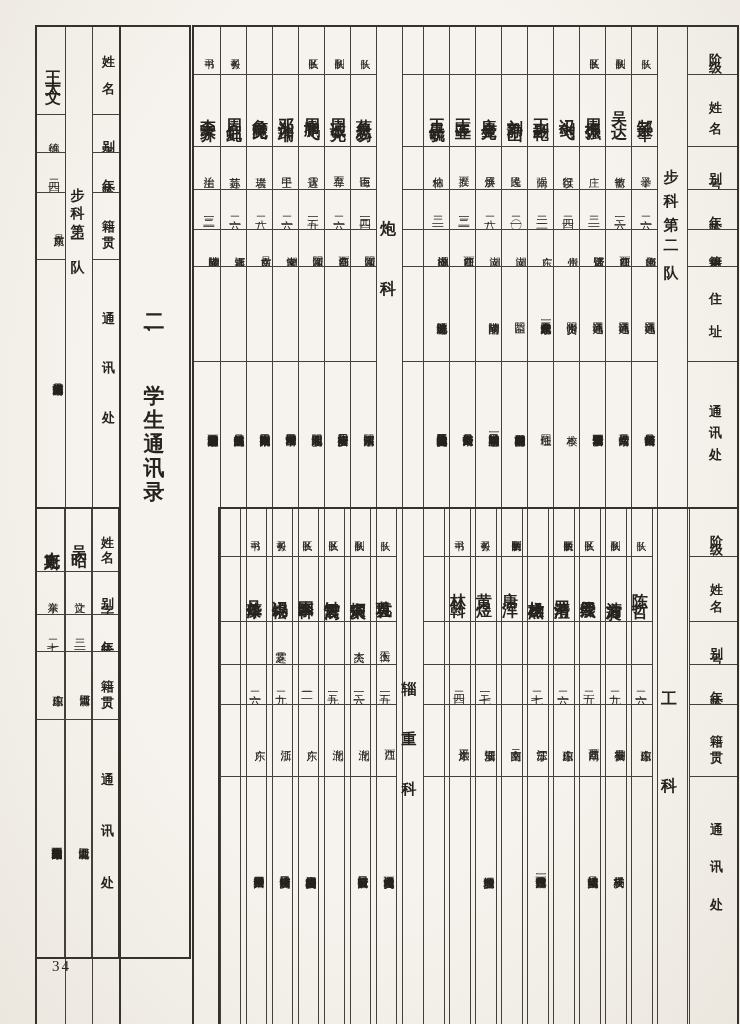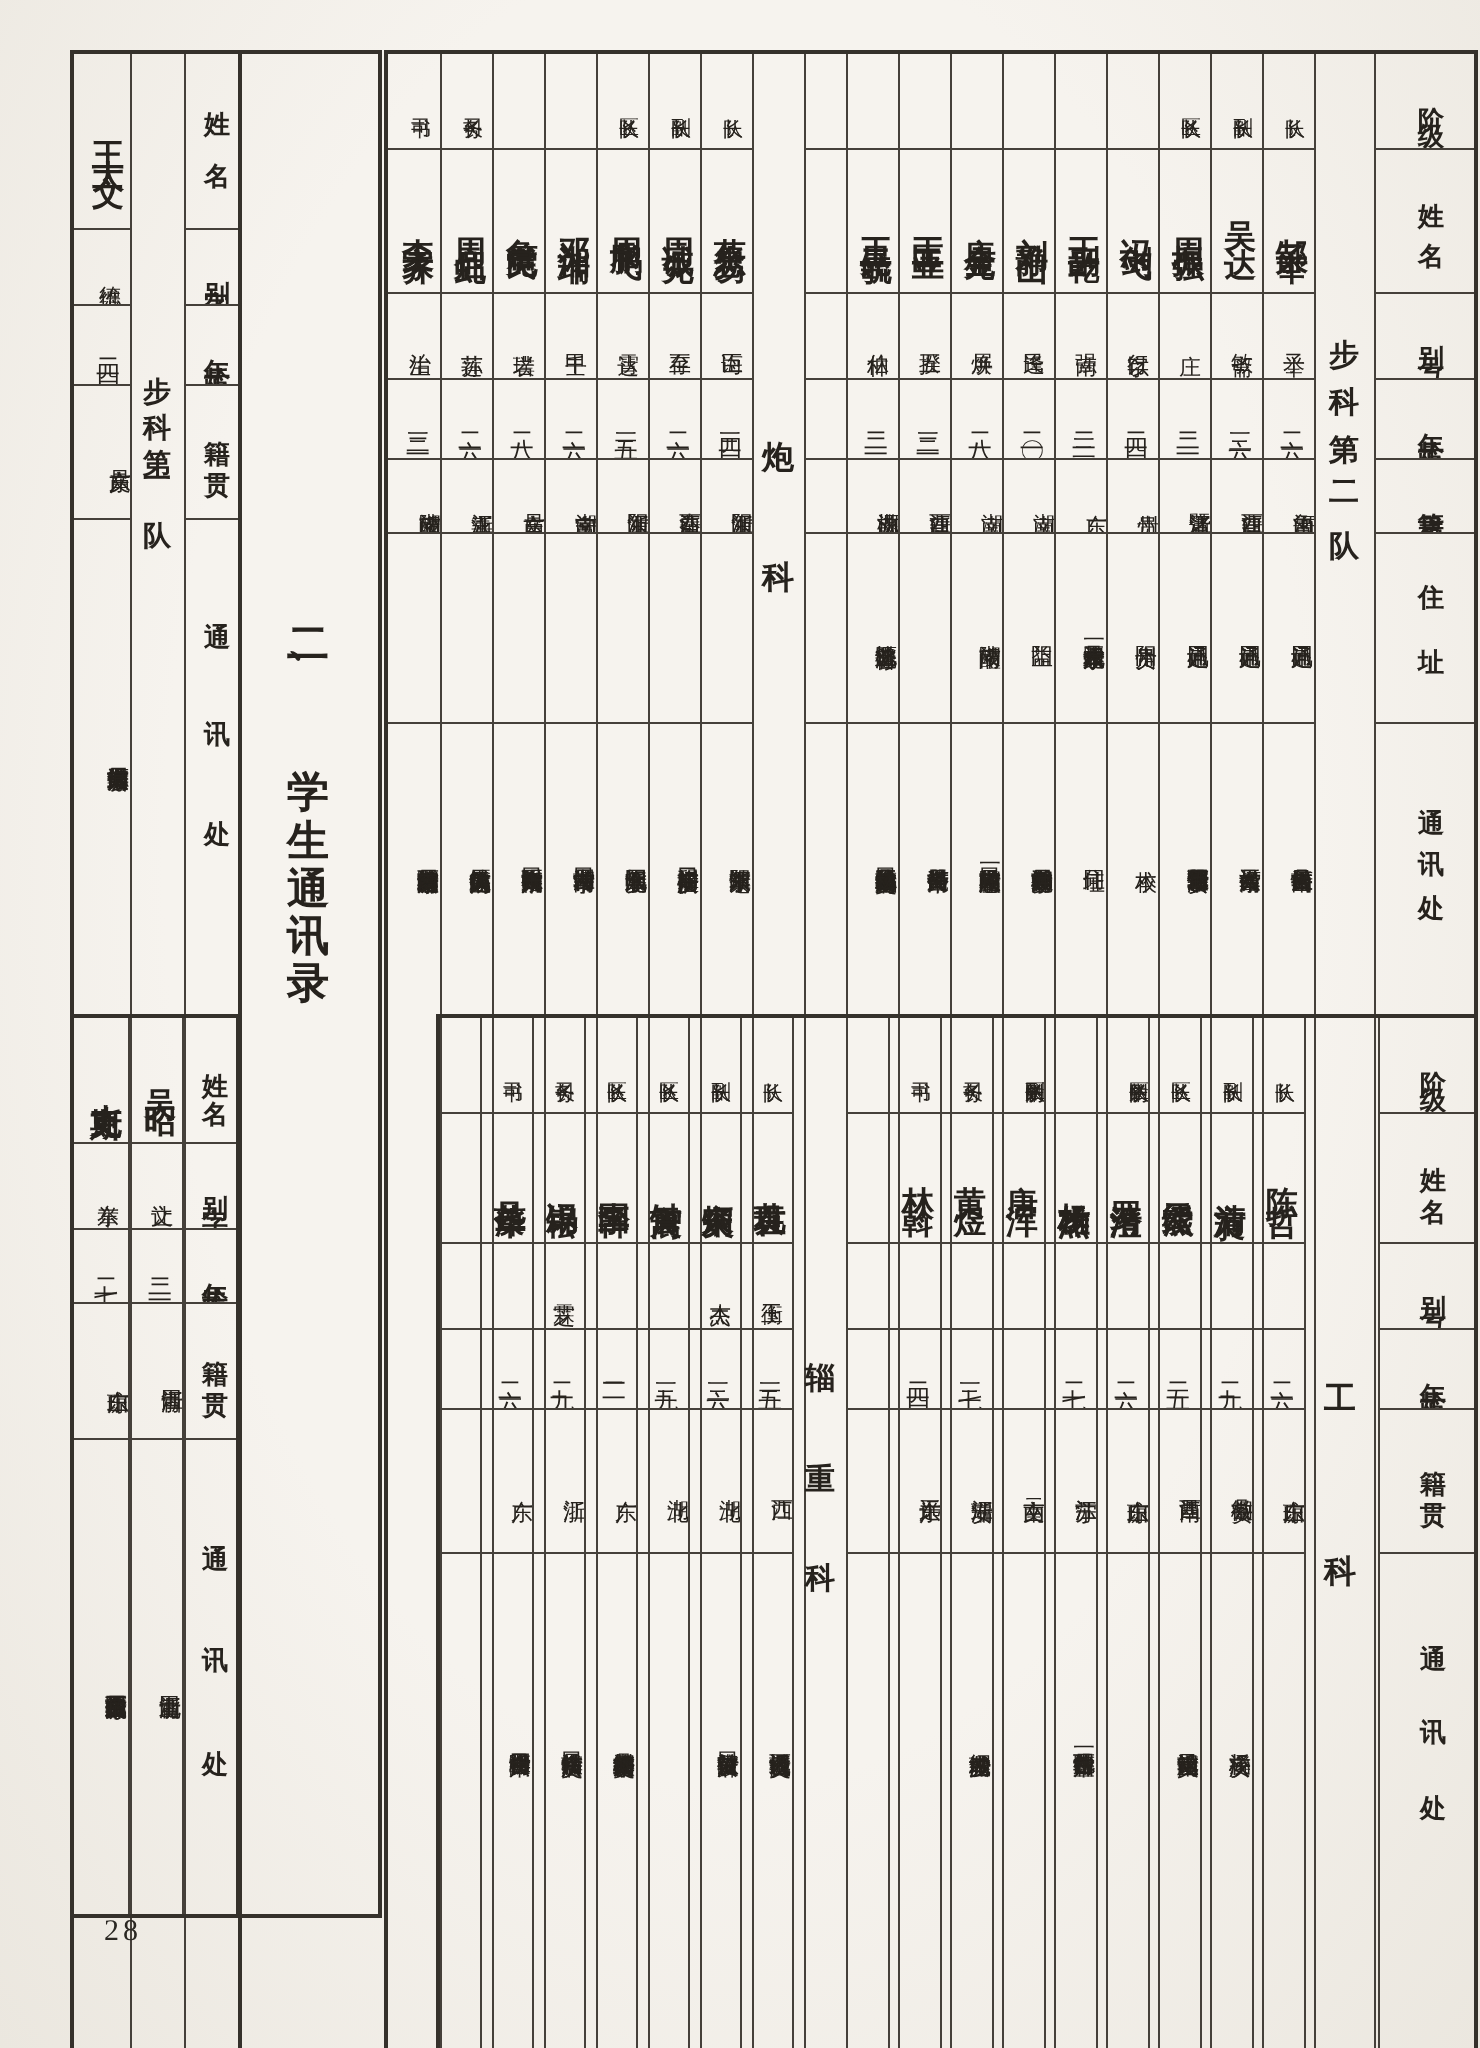--- a/index.html
+++ b/index.html
@@ -414,14 +414,14 @@
       </div>
       <div class="col spacer-col" style="width: 20px;">
         <div class="cell" style="height: 48px;"></div>
         <div class="cell" style="height: 65px;"></div>
         <div class="cell" style="height: 43px;"></div>
         <div class="cell" style="height: 40px;"></div>
         <div class="cell" style="height: 72px;"></div>
         <div class="cell" style="height: 182px;"></div>
       </div>
     </div>
-  <div class="pagenum">28</div>
+  <div class="pagenum">34</div>
 </div>
 
 </body></html>

